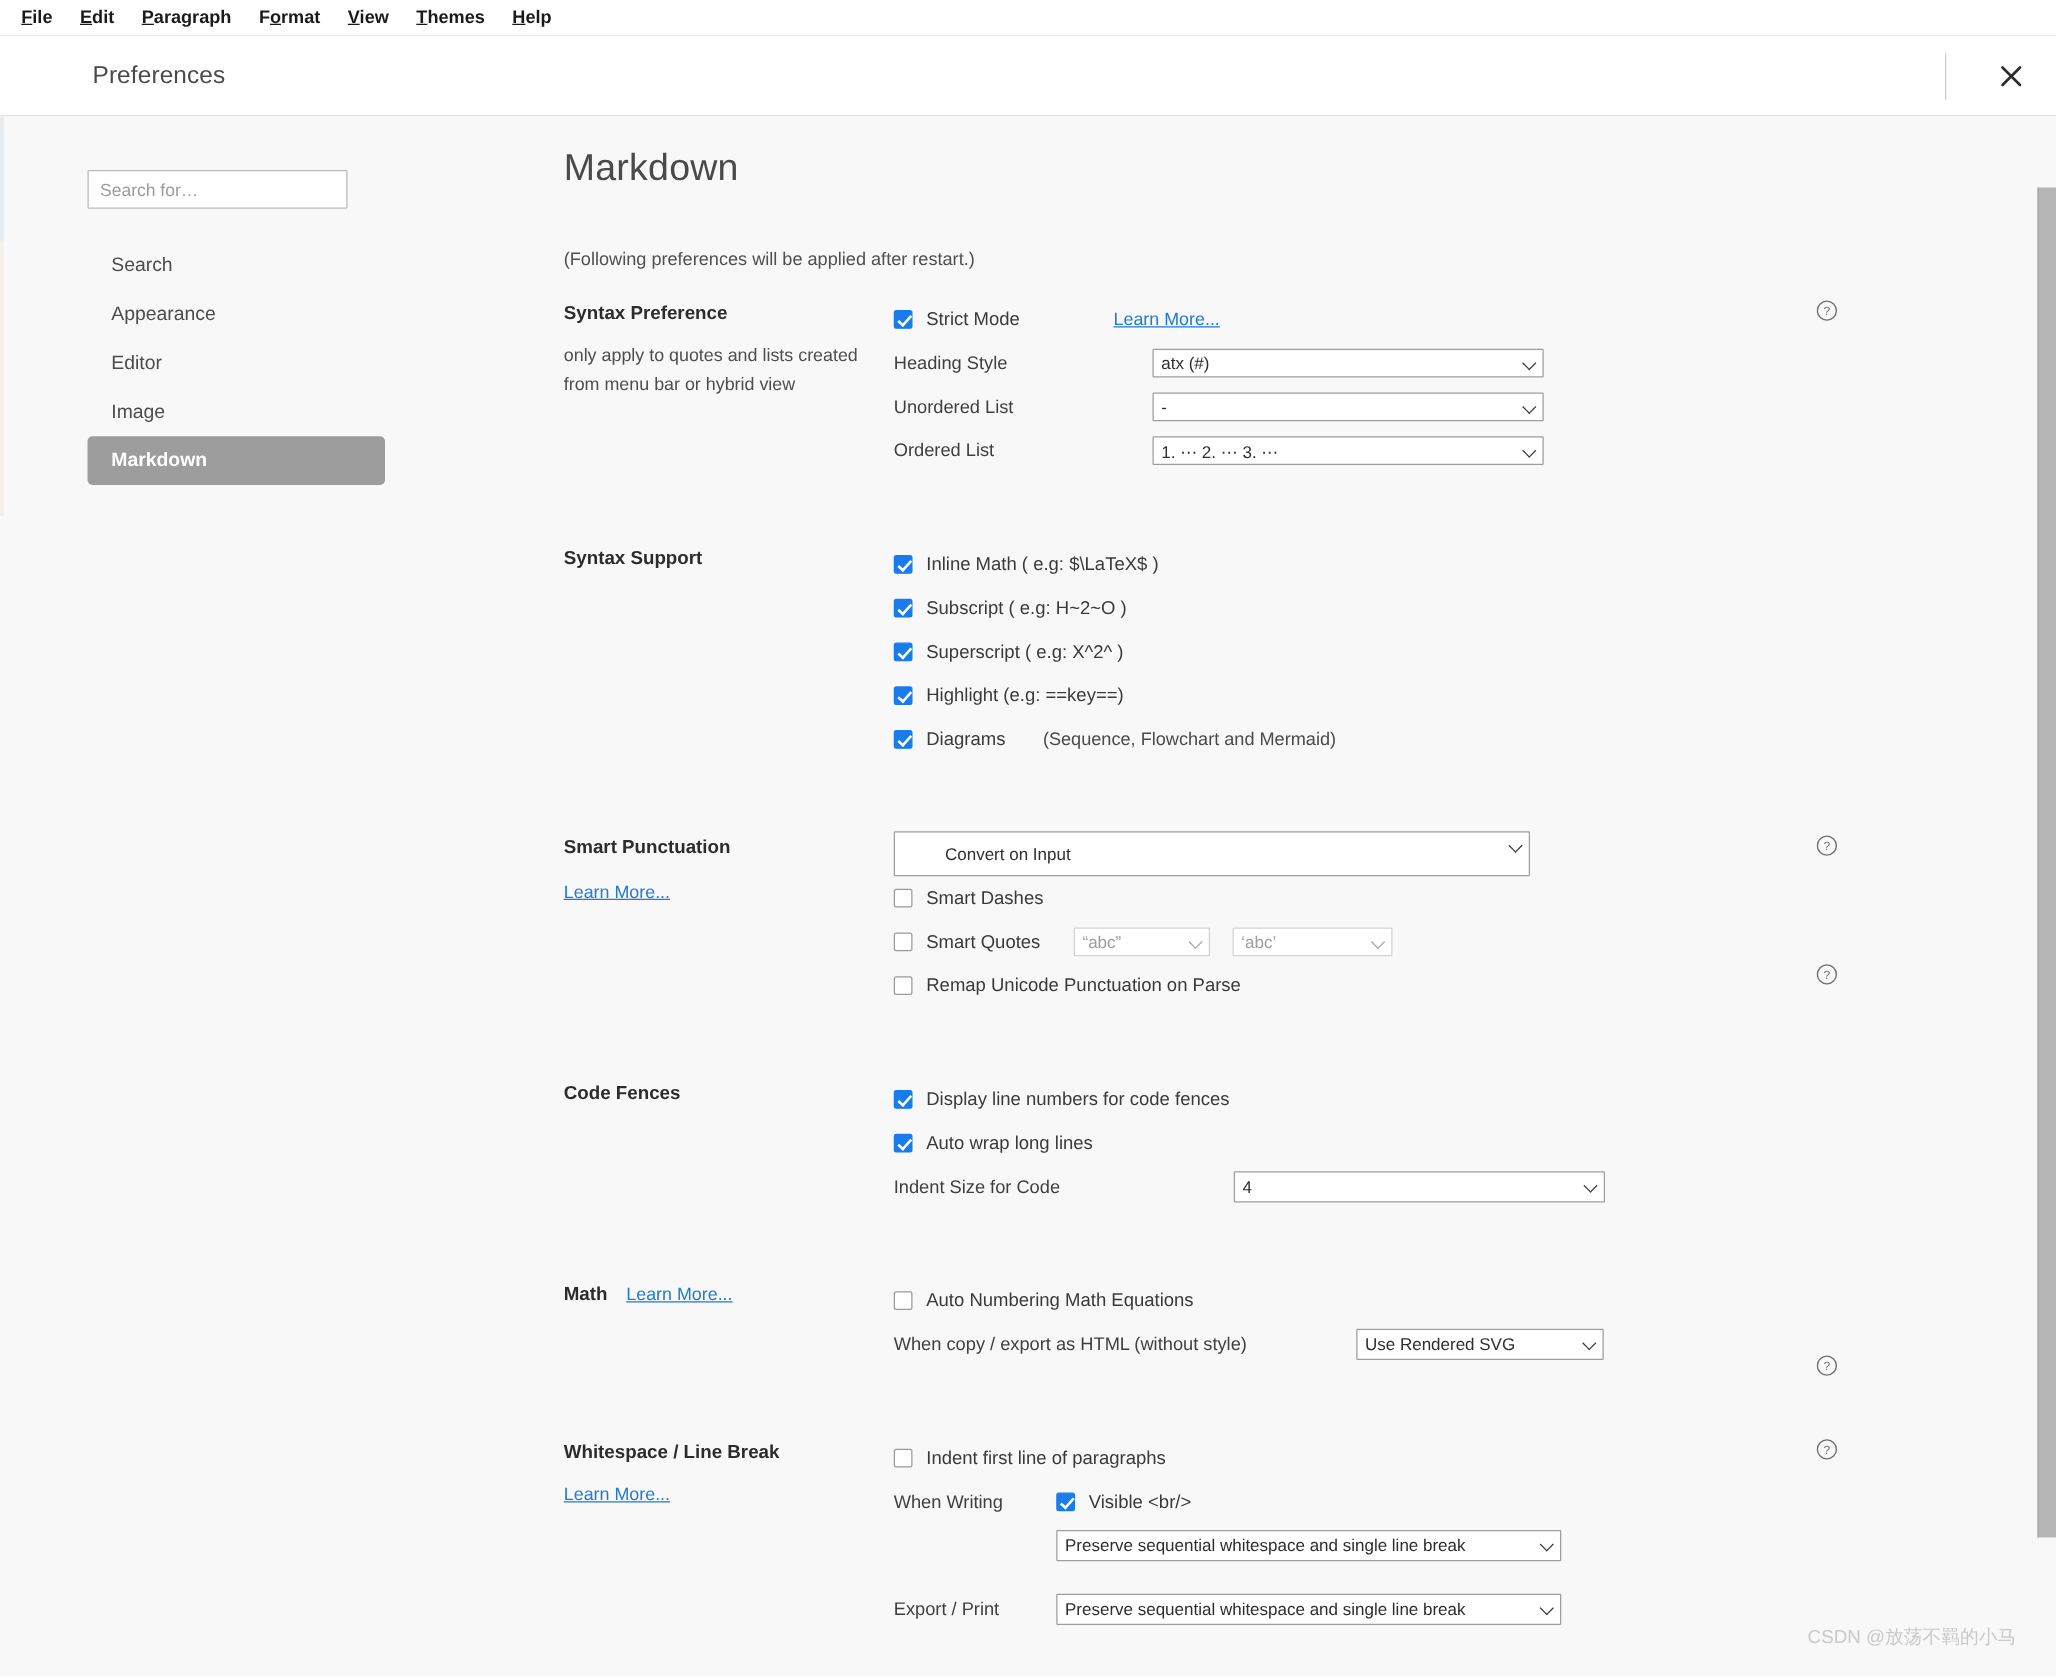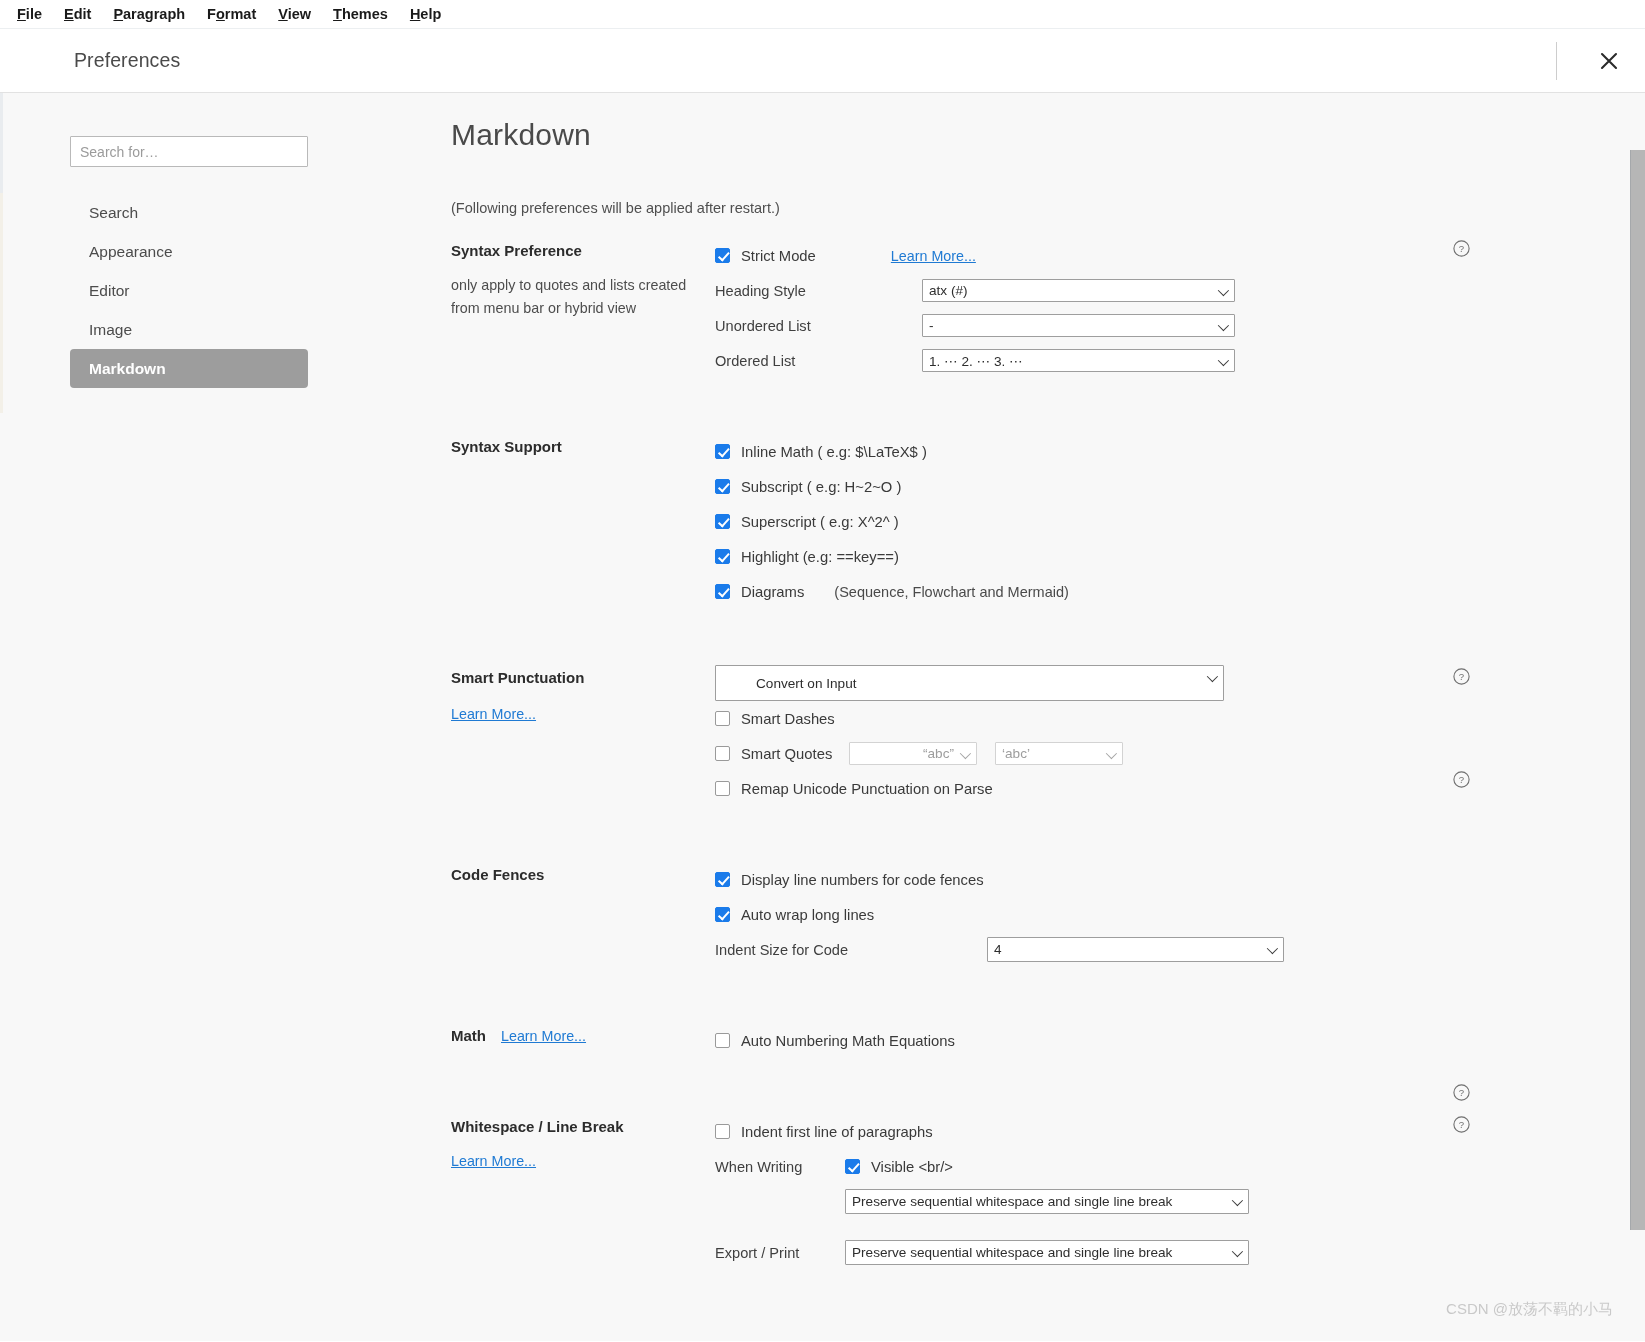--- a/index.html
+++ b/index.html
@@ -85,21 +85,21 @@
 
   
   .sidebar {
     width: 445px;
     flex: 0 0 445px;
     padding-top: 43px;
     background: #f8f8f8;
   }
   .search-wrap { padding: 0 0 0 70px; }
   .search-input {
-    width: 238px; height: 31px;
+    width: 208px; height: 31px;
     border: 1px solid #b9b9b9;
     background: #ffffff;
     font-size: 14px;
     font-family: "Liberation Sans", sans-serif;
     color: #3c3c3c;
     padding: 0 9px;
     outline: none;
     border-radius: 1px;
   }
   .search-input::placeholder { color: #9b9b9b; }
@@ -444,21 +444,21 @@
             <span>Convert on Input</span>
           </div>
         </div>
         <div class="row">
           <div class="cb"></div>
           <div class="cb-label">Smart Dashes</div>
         </div>
         <div class="row">
           <div class="cb"></div>
           <div class="cb-label" style="width:108px;">Smart Quotes</div>
-          <div class="sel dim" style="width:128px;justify-content:flex-end;">
+          <div class="sel dim" style="width:109px;margin-left:10px;">
             <span>“abc”</span>
           </div>
           <div class="sel dim" style="width:128px;margin-left:18px;">
             <span>‘abc’</span>
           </div>
         </div>
         <div class="row">
           <div class="cb"></div>
           <div class="cb-label">Remap Unicode Punctuation on Parse</div>
         </div>
@@ -508,20 +508,26 @@
         <div class="sec-head-row">
           <span class="sec-title">Math</span>
           <span class="inline-link">Learn More...</span>
         </div>
       </div>
       <div class="sec-body">
         <div class="row">
           <div class="cb"></div>
           <div class="cb-label">Auto Numbering Math Equations</div>
         </div>
+        <div class="row">
+          <div class="field-label" style="width:370px;flex:0 0 370px;">When copy / export as HTML (without style)</div>
+          <div class="sel" style="width:198px;height:25px;">
+            <span>Use Rendered SVG</span>
+          </div>
+        </div>
       </div>
       <div class="help-icon" style="top:61px;">
         <svg width="17" height="17" viewBox="0 0 17 17">
           <circle cx="8.5" cy="8.5" r="7.6" fill="none" stroke="#6f6f6f" stroke-width="1.1"></circle>
           <text x="8.5" y="12.2" font-size="9.6" text-anchor="middle" fill="#6f6f6f" font-family="Liberation Sans, sans-serif">?</text>
         </svg>
       </div>
     </div>
 
     <div class="spacer-lg"></div>

